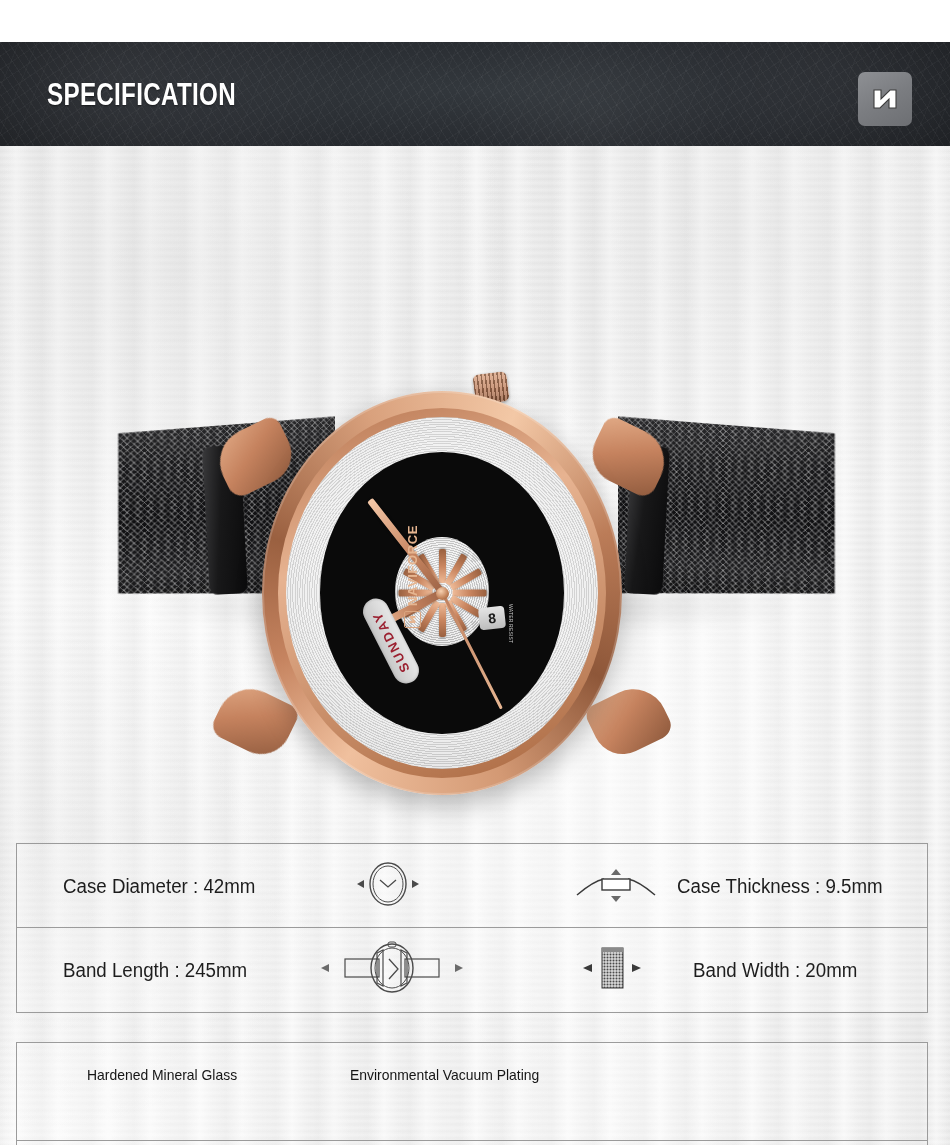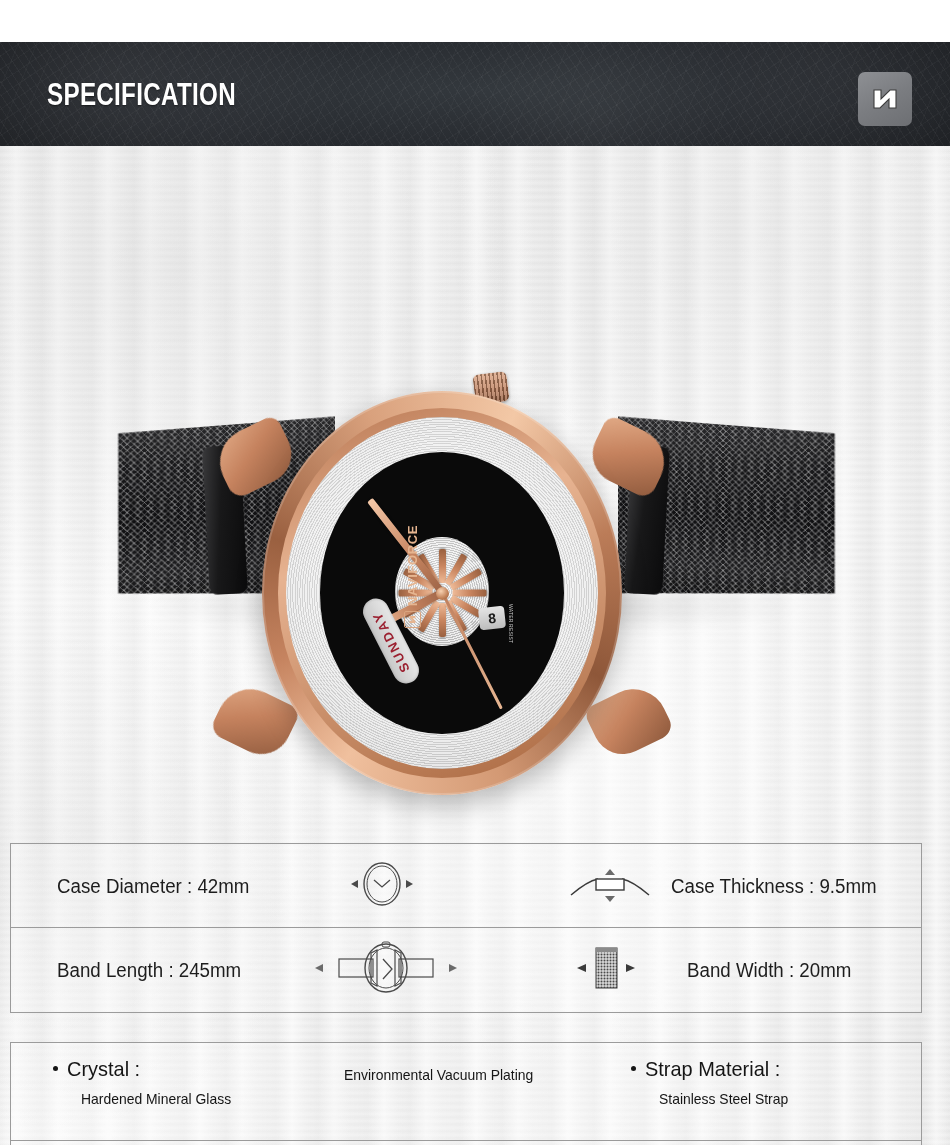--- a/index.html
+++ b/index.html
@@ -349,21 +349,21 @@
     letter-spacing: .2px;
     transform: rotate(90deg);
     transform-origin: left top;
     z-index: 5;
     white-space: nowrap;
   }
 
   
   .panel {
     position: absolute;
-    left: 10px;
+    left: 16px;
     width: 912px;
     border: 1px solid #9b9b9b;
     background: rgba(255,255,255,.18);
     z-index: 4;
   }
   .panel-measure { top: 697px; height: 170px; }
   .panel-details { top: 896px; height: 197px; }
 
   .row { position: relative; width: 100%; }
   .row-measure { height: 84px; display: flex; align-items: center; }
@@ -547,38 +547,27 @@
         </div>
 
         <div class="cell-text bl-right">Band Width : 20mm</div>
       </div>
     </div>
 
     <div class="panel panel-details">
 
       <div class="drow first">
         <div class="dcell" style="left:42px">
-          <div class="dlabel">
-            <span class="bullet"></span>
-            <span class="dlabel-text">Crystal :</span>
-          </div>
           <div class="dvalue">Hardened Mineral Glass</div>
         </div>
 
         <div class="dcell" style="left:305px">
           <div class="dvalue">Environmental Vacuum Plating</div>
         </div>
 
-        <div class="dcell" style="left:620px">
-          <div class="dlabel">
-            <span class="bullet"></span>
-            <span class="dlabel-text">Strap Material :</span>
-          </div>
-          <div class="dvalue">Stainless Steel Strap</div>
-        </div>
       </div>
 
       <div class="drow">
         
 
         
 
         
       </div>
     </div>

